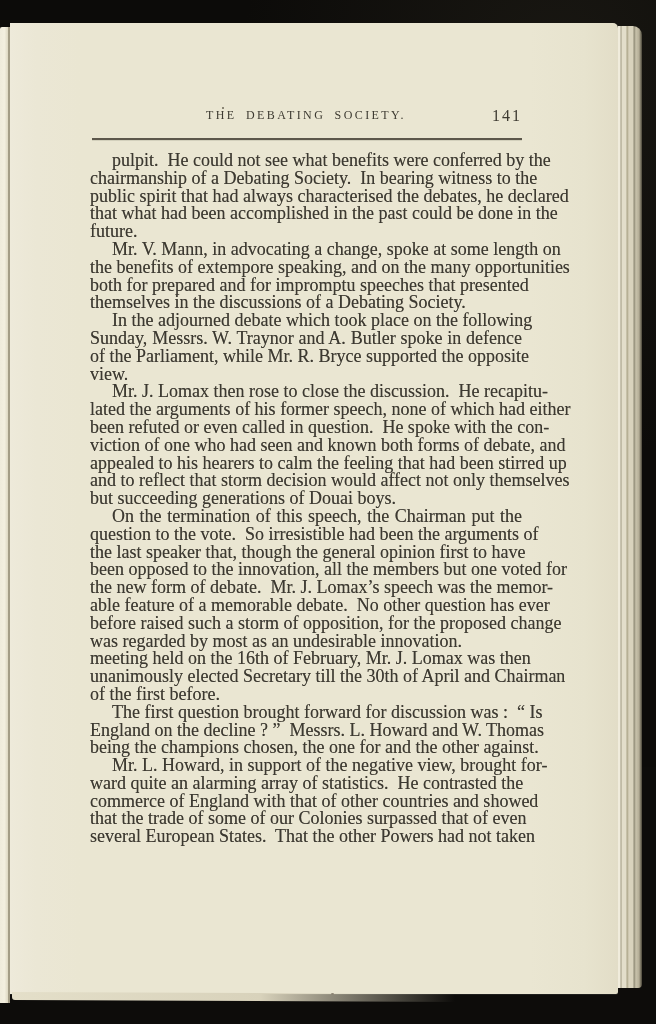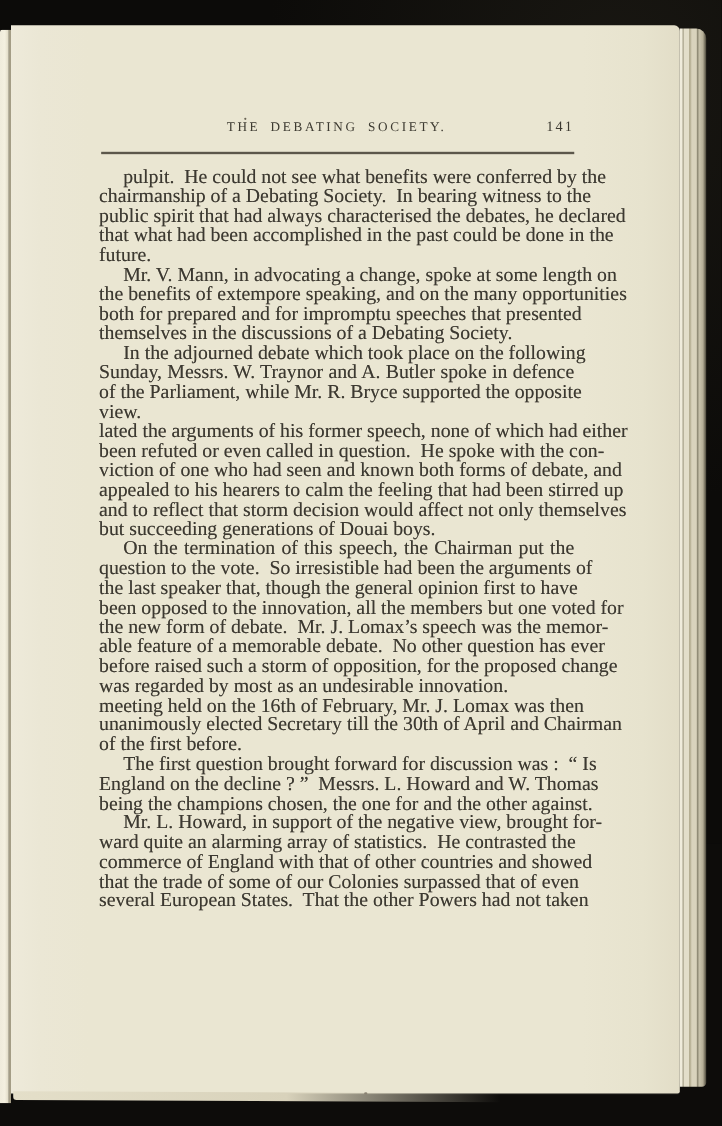--- a/index.html
+++ b/index.html
@@ -69,21 +69,21 @@
   .header-title {
     display: block;
     text-align: center;
     font-size: 12px;
     letter-spacing: 2.4px;
     word-spacing: 4px;
   }
   .page-number {
     position: absolute;
     right: 0; top: -1px;
-    font-size: 13px;
+    font-size: 16px;
     letter-spacing: 2px;
   }
   .header-rule {
     position: absolute;
     left: 82px; top: 115px;
     width: 430px; height: 1.5px;
     background: #5c574b;
     box-shadow: 0 0.5px 0 rgba(60,55,45,0.25);
   }
   .text-block {
@@ -141,20 +141,21 @@
           <div class="line">both for prepared and for impromptu speeches that presented</div>
           <div class="line last">themselves in the discussions of a Debating Society.</div>
         </div>
         <div>
           <div class="line first">In the adjourned debate which took place on the following</div>
           <div class="line">Sunday, Messrs. W. Traynor and A. Butler spoke in defence</div>
           <div class="line">of the Parliament, while Mr. R. Bryce supported the opposite</div>
           <div class="line last">view.</div>
         </div>
         <div>
+          <div class="line first">Mr. J. Lomax then rose to close the discussion.&nbsp; He recapitu-</div>
           <div class="line">lated the arguments of his former speech, none of which had either</div>
           <div class="line">been refuted or even called in question.&nbsp; He spoke with the con-</div>
           <div class="line">viction of one who had seen and known both forms of debate, and</div>
           <div class="line">appealed to his hearers to calm the feeling that had been stirred up</div>
           <div class="line">and to reflect that storm decision would affect not only themselves</div>
           <div class="line last">but succeeding generations of Douai boys.</div>
         </div>
         <div>
           <div class="line first">On the termination of this speech, the Chairman put the</div>
           <div class="line">question to the vote.&nbsp; So irresistible had been the arguments of</div>

